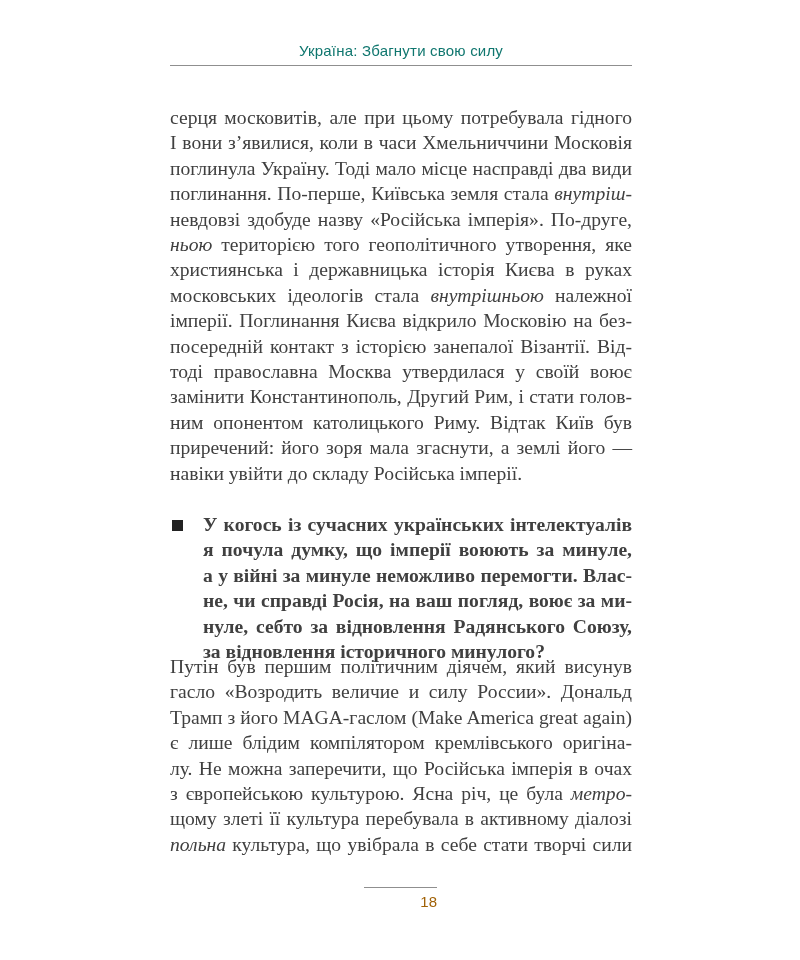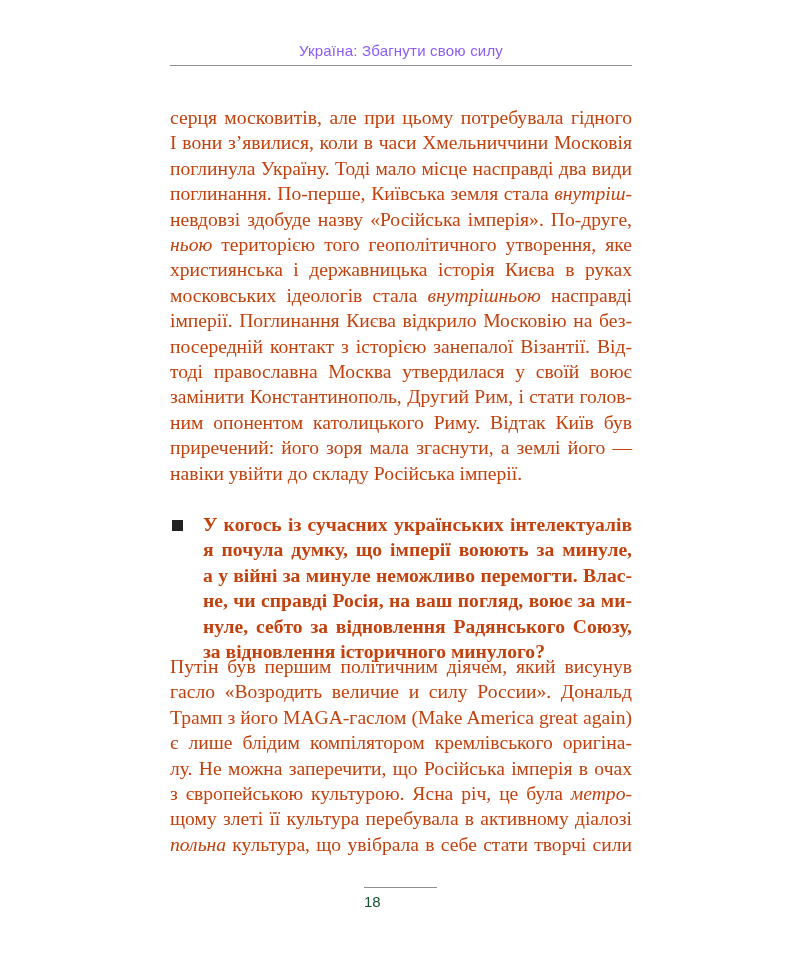--- a/index.html
+++ b/index.html
@@ -6,65 +6,65 @@
   body {
     width: 800px; height: 960px; background: #ffffff;
     position: relative; overflow: hidden;
     font-family: "DejaVu Serif", "Liberation Serif", serif;
     color: #2b2b2b;
   }
   .running-head {
     position: absolute; left: 170px; top: 42px; width: 462px;
     text-align: center;
     font-family: "Liberation Sans", "DejaVu Sans", sans-serif;
-    font-size: 15px; color: #8b5cf6; letter-spacing: 0.2px;
+    font-size: 15px; color: #0f766e; letter-spacing: 0.2px;
   }
   .head-rule {
     position: absolute; left: 170px; top: 65px; width: 462px; height: 1px;
     background: #8f8f8f;
   }
   .text-block {
     position: absolute; left: 170px; width: 462px;
     font-family: "Liberation Serif", "DejaVu Serif", serif;
-    font-size: 19.6px; line-height: 25.4px; color: #c2410c;
+    font-size: 19.6px; line-height: 25.4px; color: #404040;
   }
   .line { display: block; white-space: nowrap; text-align: justify; text-align-last: justify; }
   .line.last { text-align-last: left; }
   em { font-style: italic; }
   #para1 { top: 105px; }
   #question { top: 512px; left: 170px; width: 462px; font-weight: bold; }
   #question .q-lines { margin-left: 33px; }
   .bullet {
     position: absolute; left: 2px; top: 8px; width: 11px; height: 11px; background: #222;
   }
   #para2 { top: 654px; }
   .foot-rule {
     position: absolute; left: 364px; top: 887px; width: 73px; height: 1px; background: #8f8f8f;
   }
   .page-number {
-    position: absolute; left: 364px; top: 893px; width: 73px; text-align: left;
+    position: absolute; left: 364px; top: 893px; width: 73px; text-align: right;
     font-family: "Liberation Sans", "DejaVu Sans", sans-serif;
-    font-size: 15px; color: #14532d;
+    font-size: 15px; color: #a16207;
   }
 </style>
 </head>
 <body>
 
 <div class="running-head">Україна: Збагнути свою силу</div>
 <div class="head-rule"></div>
 
 <div class="text-block" id="para1">
     <span class="line"><span>серця московитів, але при цьому потребувала гідного</span></span>
     <span class="line"><span>І вони з’явилися, коли в часи Хмельниччини Московія</span></span>
     <span class="line"><span>поглинула Україну. Тоді мало місце насправді два види</span></span>
     <span class="line"><span>поглинання. По-перше, Київська земля стала </span><em>внутріш-</em></span>
     <span class="line"><span>невдовзі здобуде назву «Російська імперія». По-друге,</span></span>
     <span class="line"><em>ньою</em><span> територією того геополітичного утворення, яке</span></span>
     <span class="line"><span>християнська і державницька історія Києва в руках</span></span>
-    <span class="line"><span>московських ідеологів стала </span><em>внутрішньою</em><span> насправді</span></span>
+    <span class="line"><span>московських ідеологів стала </span><em>внутрішньою</em><span> належної</span></span>
     <span class="line"><span>імперії. Поглинання Києва відкрило Московію на без-</span></span>
     <span class="line"><span>посередній контакт з історією занепалої Візантії. Від-</span></span>
     <span class="line"><span>тоді православна Москва утвердилася у своїй воює</span></span>
     <span class="line"><span>замінити Константинополь, Другий Рим, і стати голов-</span></span>
     <span class="line"><span>ним опонентом католицького Риму. Відтак Київ був</span></span>
     <span class="line"><span>приречений: його зоря мала згаснути, а землі його —</span></span>
     <span class="line last"><span>навіки увійти до складу Російська імперії.</span></span>
   </div>
 
 <div class="text-block" id="question">

